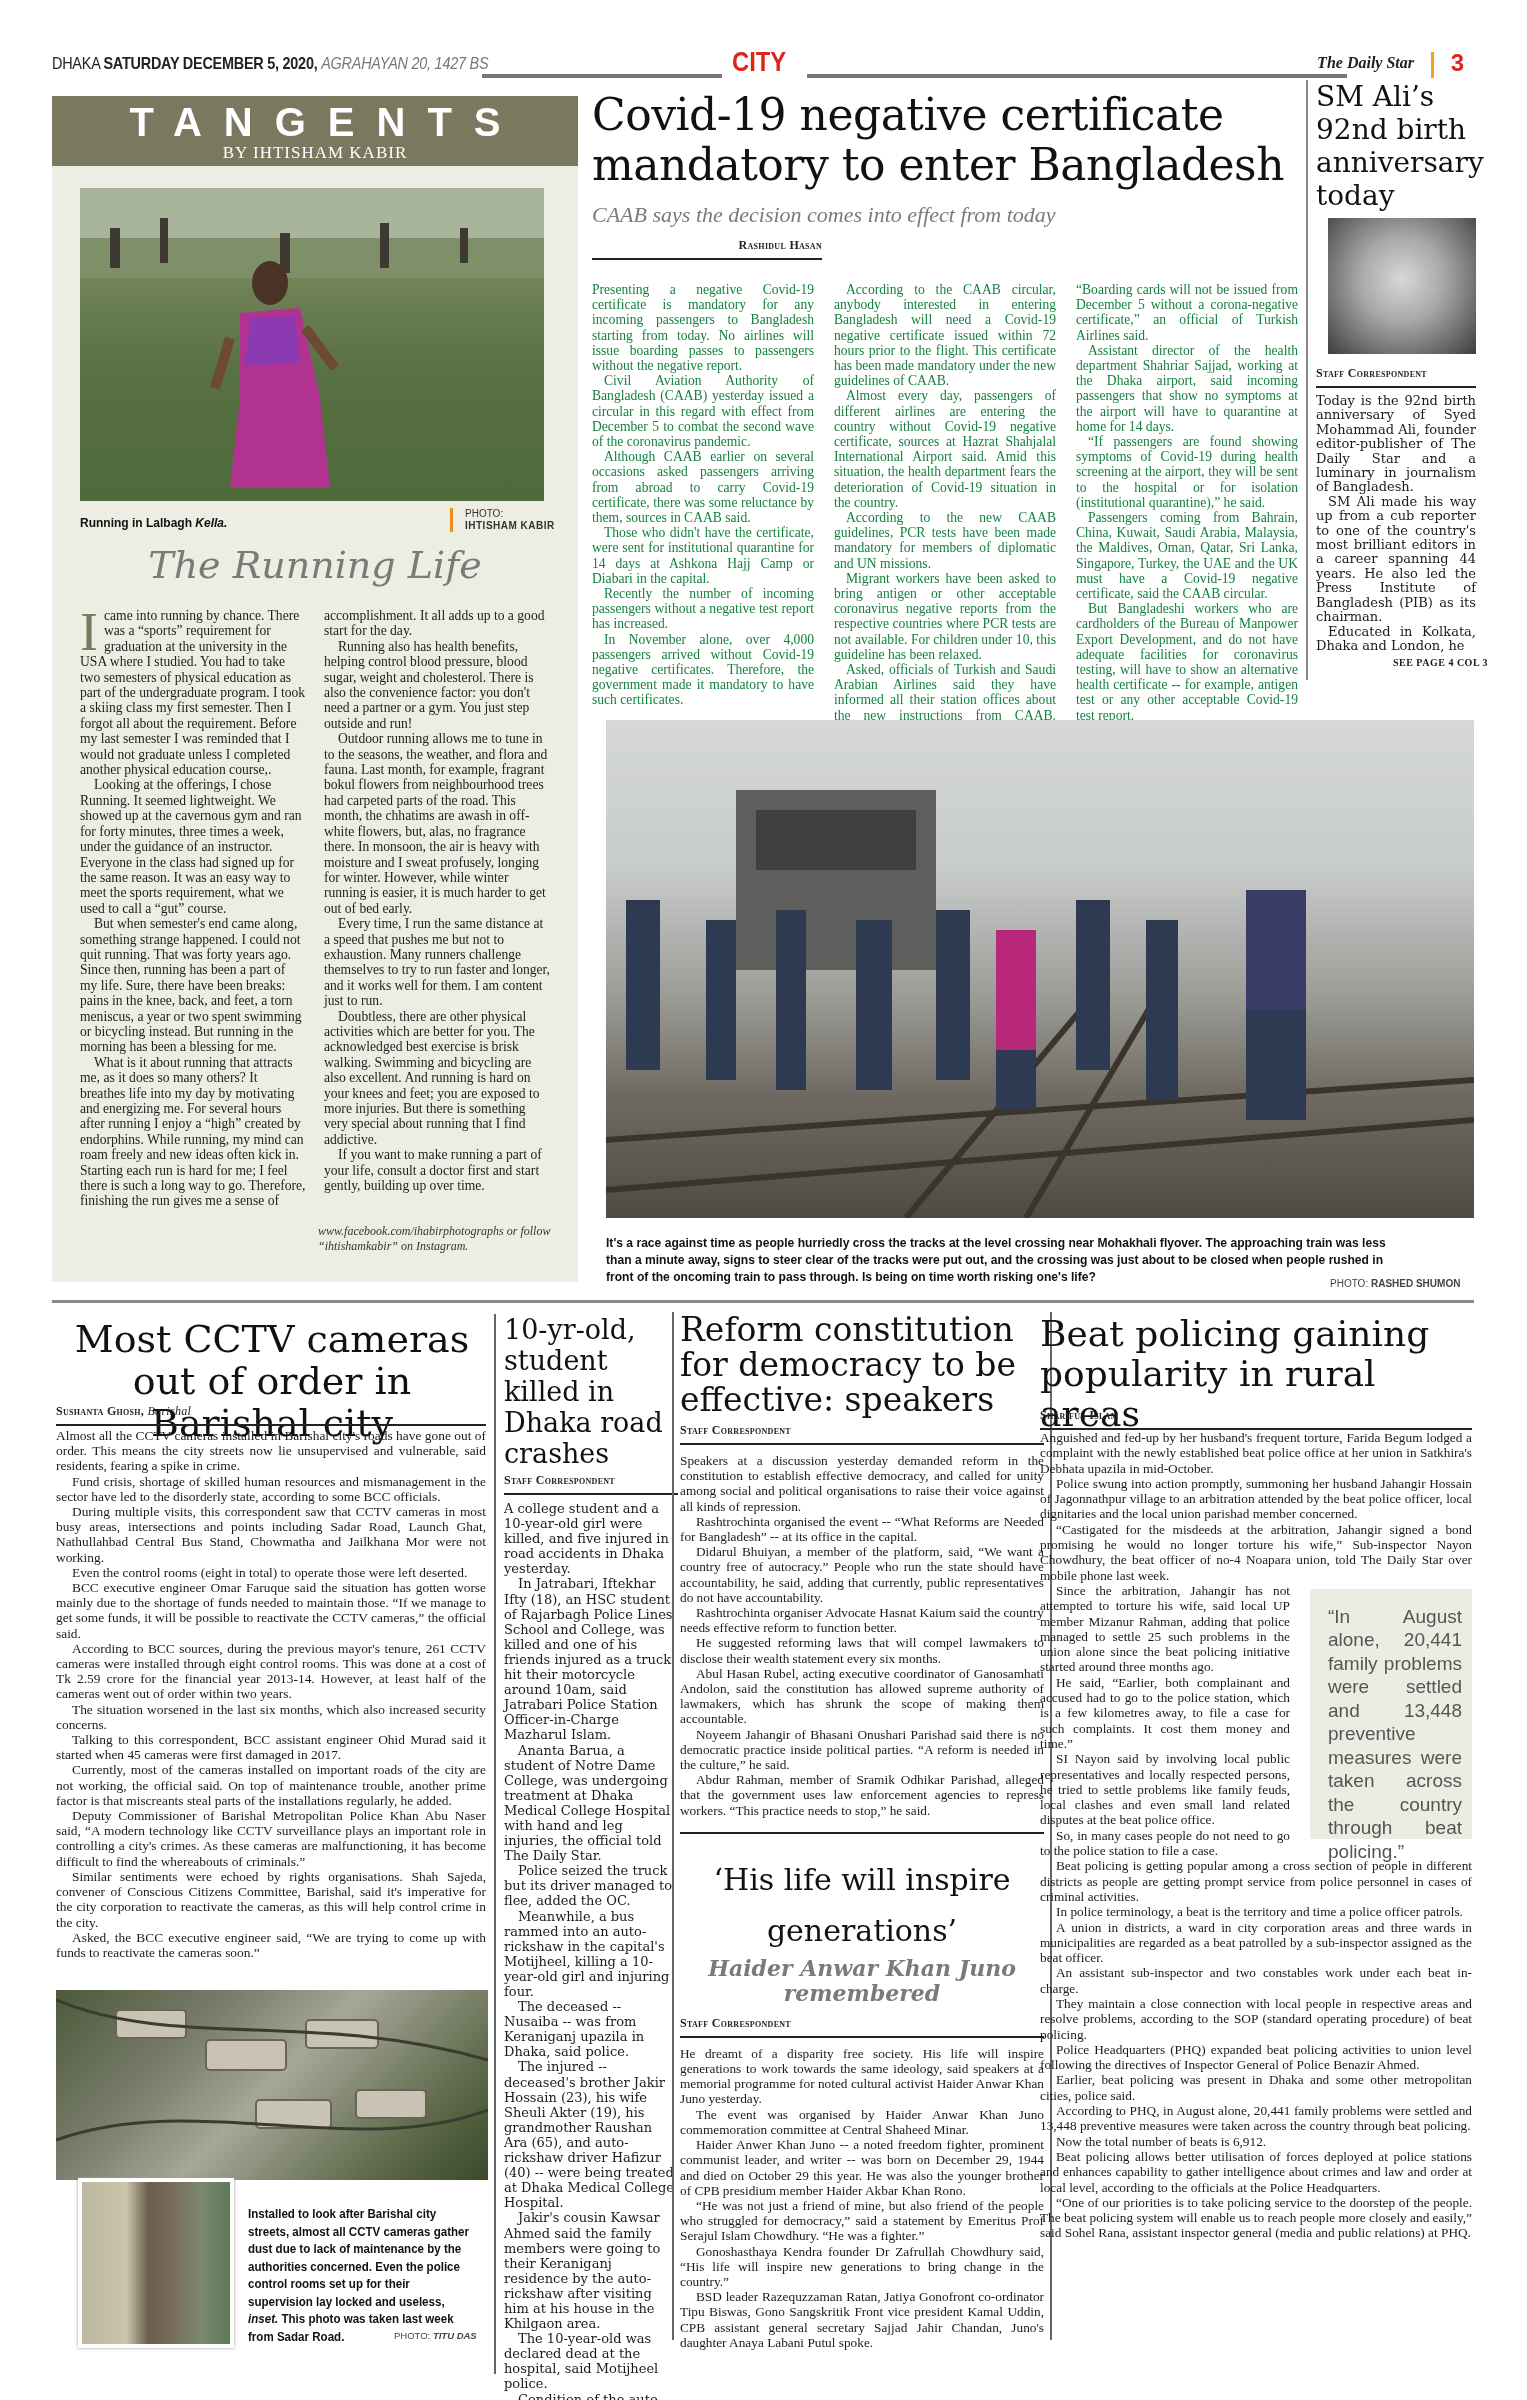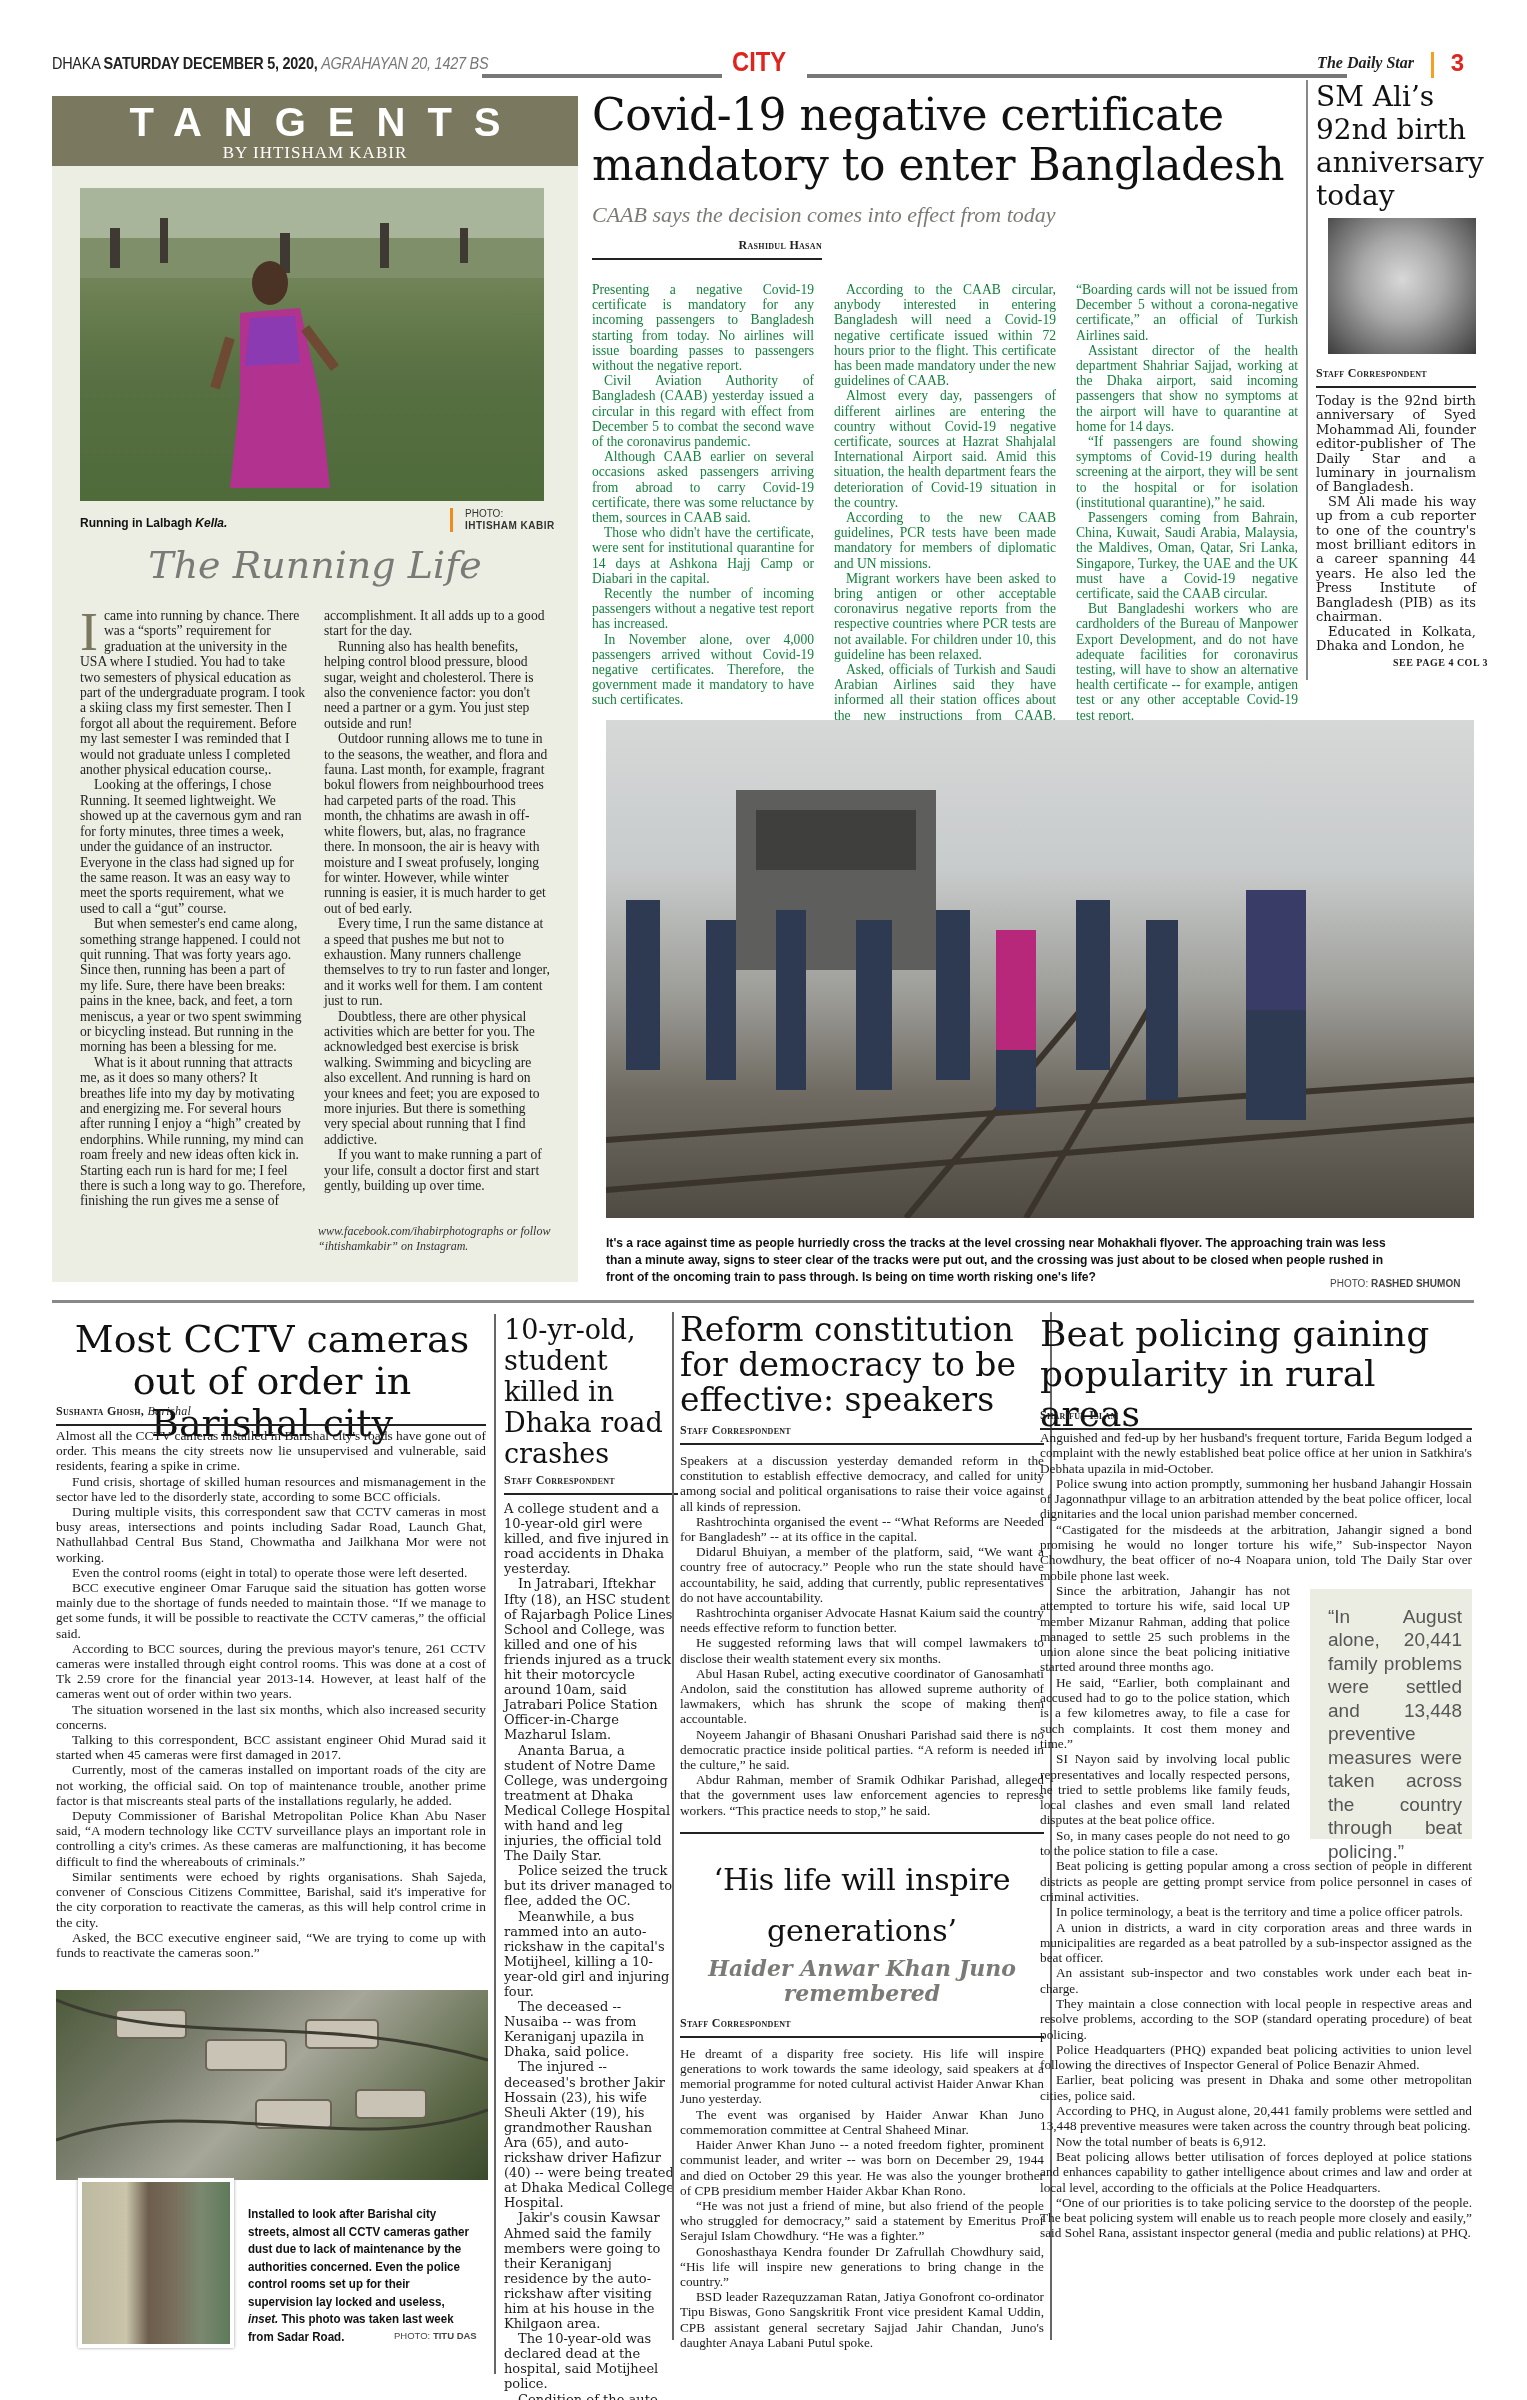--- a/index.html
+++ b/index.html
@@ -61,21 +61,21 @@
   
   .cctv-head{left:56px;top:1318px;width:432px;font-size:38px;line-height:42px;text-align:center;color:#111;font-family:"DejaVu Serif",serif;}
   .cctv-by{left:56px;top:1404px;width:430px;}
   .cctv-body{left:56px;top:1428px;width:430px;font-size:13.4px;line-height:15.2px;text-align:justify;}
   .cctv-body p{text-indent:16px;}
   .cctv-body p.first{text-indent:0;}
   .cctv-photo{left:56px;top:1990px;width:432px;height:190px;background:linear-gradient(135deg,#4d5a3a 0%,#7a7e6d 30%,#a6a699 50%,#5e6a4a 80%,#3a4a2a 100%);}
   .cctv-inset{left:78px;top:2178px;width:148px;height:162px;border:4px solid #fff;box-shadow:0 0 3px #999;background:linear-gradient(90deg,#bdb9a0 0%,#c9c4aa 30%,#6c5d4c 45%,#786b5a 60%,#7b8870 80%,#5e7a5a 100%);}
   .cctv-cap{left:248px;top:2206px;width:236px;font-family:"Liberation Sans",sans-serif;font-weight:bold;font-size:12.3px;line-height:17.5px;color:#111;transform:scaleX(0.94);transform-origin:left;}
   .cctv-credit{left:394px;top:2330px;font-family:"Liberation Sans",sans-serif;font-size:9.5px;color:#444;}
-  .cctv-credit b{font-weight:bold;}
+  .cctv-credit b{font-weight:bold;font-style:italic;}
 
   
   .crash{left:494px;top:1314px;width:174px;border-left:2px solid #666;padding-left:8px;height:1060px;}
   .crash-head{font-size:27px;line-height:31px;color:#111;font-family:"DejaVu Serif",serif;}
   .crash-by{margin-top:4px;}
   .crash-text{margin-top:6px;font-size:13px;line-height:15.1px;text-align:left;font-family:"DejaVu Serif",serif;}
   .crash-text p{text-indent:14px;}
   .crash-text p.first{text-indent:0;}
 
   

